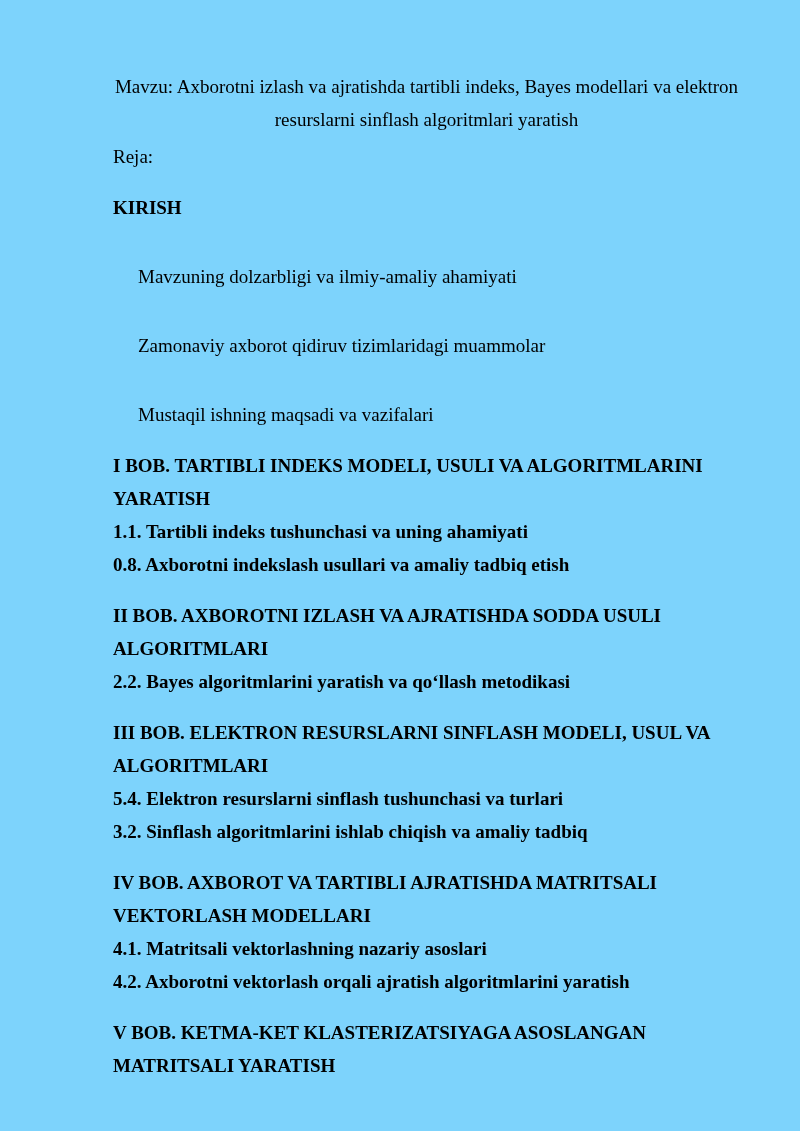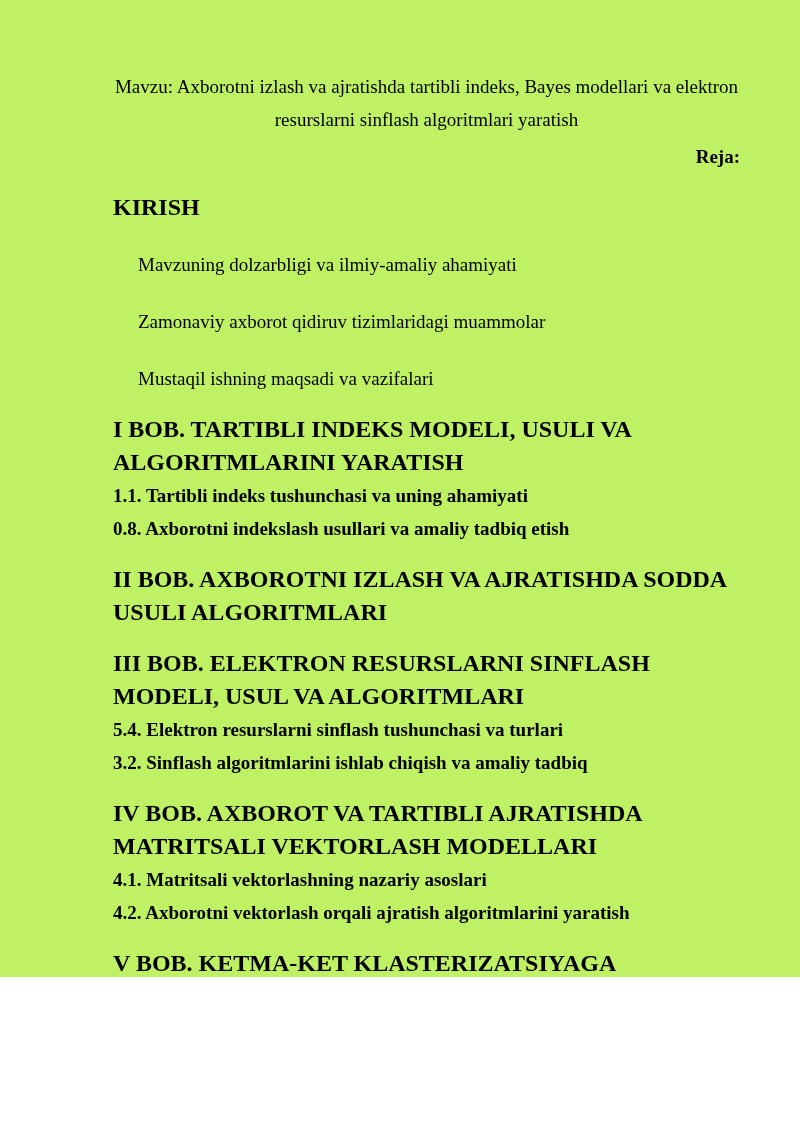--- a/index.html
+++ b/index.html
@@ -3,49 +3,49 @@
 <meta charset="utf-8">
 <style>
   html, body {
     margin: 0;
     padding: 0;
     background: #ffffff;
   }
   .page {
     position: relative;
     width: 800px;
-    height: 977px;
-    background: #bef264;
+    height: 1131px;
+    background: #7dd3fc;
     overflow: hidden;
     font-family: "Liberation Serif", "DejaVu Serif", serif;
     font-size: 19px;
     line-height: 33px;
     color: #000000;
   }
   .content {
     padding: 70px 60px 0 113px;
   }
   .title-line {
     margin: 0;
     text-align: center;
     font-weight: normal;
   }
   .plan-label {
     margin: 4px 0 0 0;
-    text-align: right;
-    font-weight: bold;
+    text-align: left;
+    font-weight: normal;
   }
   .doc-heading {
     margin: 18px 0 0 0;
-    font-size: 24px;
+    font-size: 19px;
     font-weight: bold;
     line-height: 33px;
   }
   .indented-item {
-    margin: 24px 0 0 0;
+    margin: 36px 0 0 0;
     padding-left: 25px;
   }
   .numbered-item {
     margin: 0;
     font-weight: bold;
   }
 </style>
 </head>
 <body>
 
@@ -60,25 +60,26 @@
     <p class="doc-heading">KIRISH</p>
     <p class="indented-item">Mavzuning dolzarbligi va ilmiy-amaliy ahamiyati</p>
     <p class="indented-item">Zamonaviy axborot qidiruv tizimlaridagi muammolar</p>
     <p class="indented-item">Mustaqil ishning maqsadi va vazifalari</p>
 
     <p class="doc-heading">I BOB. TARTIBLI INDEKS MODELI, USULI VA ALGORITMLARINI YARATISH</p>
     <p class="numbered-item">1.1. Tartibli indeks tushunchasi va uning ahamiyati</p>
     <p class="numbered-item">0.8. Axborotni indekslash usullari va amaliy tadbiq etish</p>
 
     <p class="doc-heading">II BOB. AXBOROTNI IZLASH VA AJRATISHDA SODDA USULI ALGORITMLARI</p>
+    <p class="numbered-item">2.2. Bayes algoritmlarini yaratish va qo‘llash metodikasi</p>
 
     <p class="doc-heading">III BOB. ELEKTRON RESURSLARNI SINFLASH MODELI, USUL VA ALGORITMLARI</p>
     <p class="numbered-item">5.4. Elektron resurslarni sinflash tushunchasi va turlari</p>
     <p class="numbered-item">3.2. Sinflash algoritmlarini ishlab chiqish va amaliy tadbiq</p>
 
     <p class="doc-heading">IV BOB. AXBOROT VA TARTIBLI AJRATISHDA MATRITSALI VEKTORLASH MODELLARI</p>
     <p class="numbered-item">4.1. Matritsali vektorlashning nazariy asoslari</p>
     <p class="numbered-item">4.2. Axborotni vektorlash orqali ajratish algoritmlarini yaratish</p>
 
-    <p class="doc-heading">V BOB. KETMA-KET KLASTERIZATSIYAGA ASOSLANGAN ALGORITMLAR YARATISH</p>
+    <p class="doc-heading">V BOB. KETMA-KET KLASTERIZATSIYAGA ASOSLANGAN MATRITSALI YARATISH</p>
 
   </div>
 </div>
 
 </body></html>

